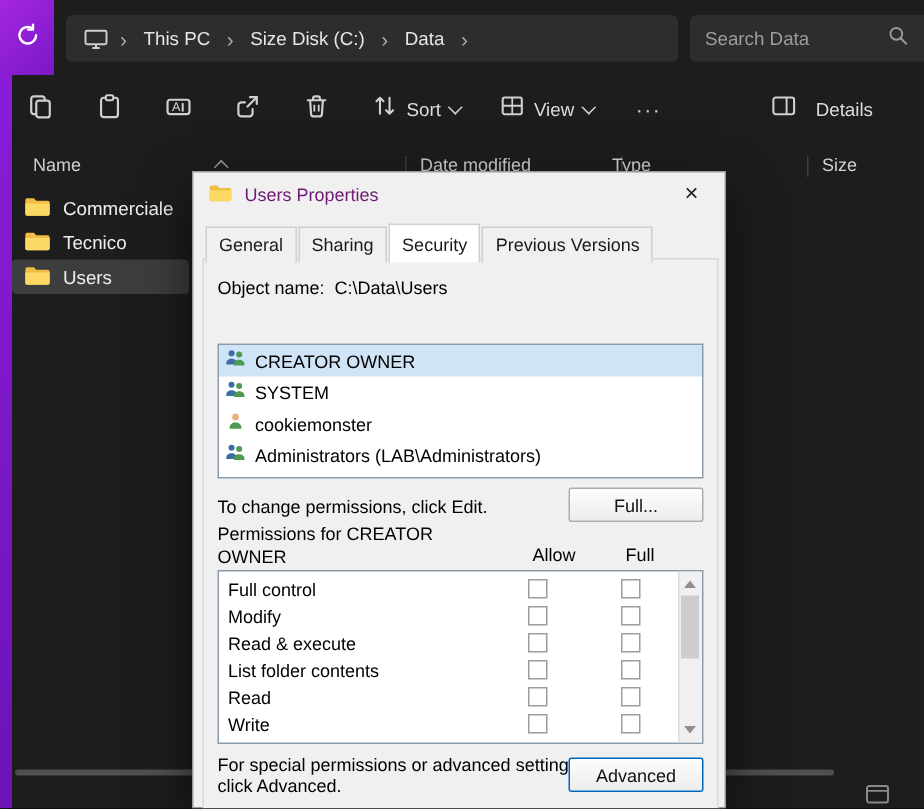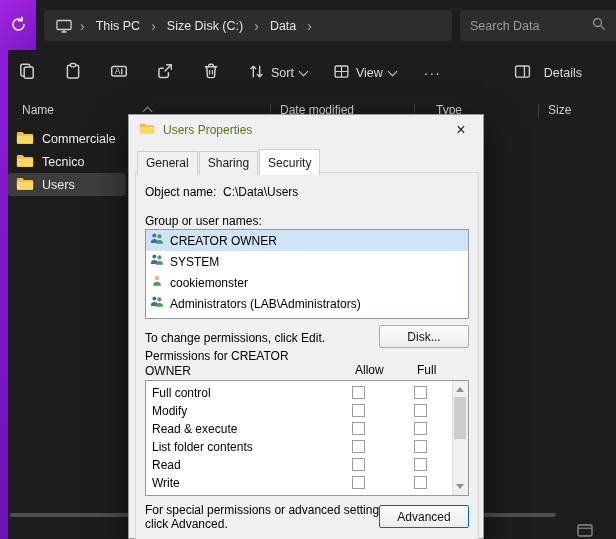--- a/index.html
+++ b/index.html
@@ -35,39 +35,39 @@
     transform:rotate(45deg);margin-top:-3px;}
   .more-dots{font-size:14px;color:#d0d0d0;letter-spacing:1px;margin-left:28px;cursor:pointer;}
   .details-btn{display:flex;align-items:center;gap:7px;margin-left:auto;margin-right:28px;cursor:pointer;}
 
   
   .header-row{position:absolute;left:8px;top:100px;width:608px;height:22px;font-size:12px;color:#cfcfcf;}
   .h-name{position:absolute;left:14px;top:3px;cursor:pointer;}
   .h-sort{position:absolute;left:136px;top:8px;width:6px;height:6px;border-left:1.3px solid #9a9a9a;
     border-top:1.3px solid #9a9a9a;transform:rotate(45deg);}
   .h-date{position:absolute;left:272px;top:3px;cursor:pointer;}
-  .h-type{position:absolute;left:428px;top:3px;cursor:pointer;}
+  .h-type{position:absolute;left:400px;top:3px;cursor:pointer;}
   .h-size{position:absolute;left:540px;top:3px;cursor:pointer;}
   .h-sep{position:absolute;top:4px;width:1px;height:14px;background:#3d3d3d;}
 
   
   .file-row{position:absolute;left:8px;width:118px;height:23px;display:flex;align-items:center;gap:8px;
     padding-left:8px;box-sizing:border-box;font-size:12.5px;color:#eeeeee;cursor:pointer;text-align:right;}
   .file-selected{background:#3d3d3d;border-radius:3px;}
 
   
   .hscroll{position:absolute;left:10px;top:513px;width:546px;height:4px;background:#4f4f4f;border-radius:2px;cursor:pointer;}
   .corner-icon{position:absolute;left:577px;top:523px;cursor:pointer;}
 
   
   .dialog{position:absolute;left:128px;top:114px;width:356px;height:425px;background:#f0f0f0;
     border:1px solid #9a9a9a;box-shadow:0 12px 32px rgba(0,0,0,.6);color:#000;font-size:12px;box-sizing:border-box;}
   .dlg-titlebar{position:absolute;left:0;top:0;width:100%;height:30px;display:flex;align-items:center;
     padding:0 10px;box-sizing:border-box;gap:8px;cursor:default;}
-  .dlg-title-text{font-size:12px;color:#4d7c0f;}
+  .dlg-title-text{font-size:12px;color:#701a75;}
   .dlg-close{margin-left:auto;font-size:16px;color:#222;width:24px;height:24px;display:flex;
     align-items:center;justify-content:center;cursor:pointer;}
   .tabs{position:absolute;left:8px;top:36px;display:flex;z-index:2;}
   .tab{padding:4px 8px 5px 8px;font-size:12px;color:#1a1a1a;background:#f0f0f0;border:1px solid #d0d0d0;
     border-bottom:none;margin-right:1px;cursor:pointer;}
   .tab.active{background:#ffffff;margin-top:-2px;padding-top:6px;position:relative;}
   .tab-page{position:absolute;left:6px;top:57px;width:342px;height:366px;border:1px solid #d8d8d8;
     border-bottom:none;background:#f0f0f0;}
   .obj-label{position:absolute;left:16px;top:70px;}
   .obj-value{position:absolute;left:94px;top:70px;}
@@ -283,27 +283,27 @@
           </svg>
       </span>
       <span class="dlg-title-text">Users Properties</span>
       <span class="dlg-close">×</span>
     </div>
 
     <div class="tabs">
       <span class="tab">General</span>
       <span class="tab">Sharing</span>
       <span class="tab active">Security</span>
+      <span class="tab">Previous Versions</span>
     </div>
     <div class="tab-page"></div>
 
     <span class="obj-label">Object name:</span>
     <span class="obj-value">C:\Data\Users</span>
 
-    <span class="group-label">Group or user names:</span>
 
     <div class="user-list">
       <div class="user-row selected">
         <span>
           <svg width="14" height="14" viewBox="0 0 16 16">
               <circle cx="5" cy="4" r="2.3" fill="#3b6ea5"></circle>
               <path d="M1 11.5C1 9.4 2.8 8.1 5 8.1s4 1.3 4 3.4v1H1z" fill="#3b6ea5"></path>
               <circle cx="10.8" cy="5" r="2.3" fill="#4e9a51"></circle>
               <path d="M6.8 12.4c0-2.1 1.8-3.4 4-3.4s4 1.3 4 3.4v.9h-8z" fill="#4e9a51"></path>
             </svg>
@@ -337,21 +337,21 @@
               <path d="M1 11.5C1 9.4 2.8 8.1 5 8.1s4 1.3 4 3.4v1H1z" fill="#3b6ea5"></path>
               <circle cx="10.8" cy="5" r="2.3" fill="#4e9a51"></circle>
               <path d="M6.8 12.4c0-2.1 1.8-3.4 4-3.4s4 1.3 4 3.4v.9h-8z" fill="#4e9a51"></path>
             </svg>
         </span>
         <span>Administrators (LAB\Administrators)</span>
       </div>
     </div>
 
     <span class="edit-hint">To change permissions, click Edit.</span>
-    <div class="btn edit-btn">Disk...</div>
+    <div class="btn edit-btn">Full...</div>
 
     <span class="perm-title">Permissions for CREATOR</span>
     <span class="perm-title2">OWNER</span>
     <span class="allow-label">Allow</span>
     <span class="deny-label">Full</span>
 
     <div class="perm-list">
       <div class="perm-rows">
         <div class="perm-row">
           <span>Full control</span>

